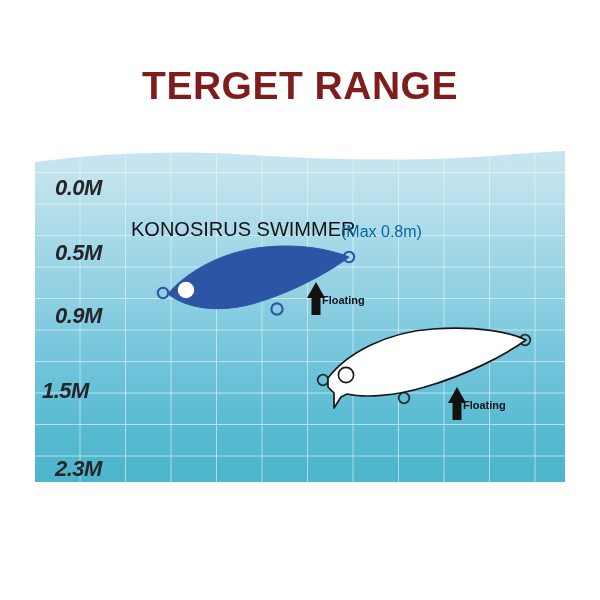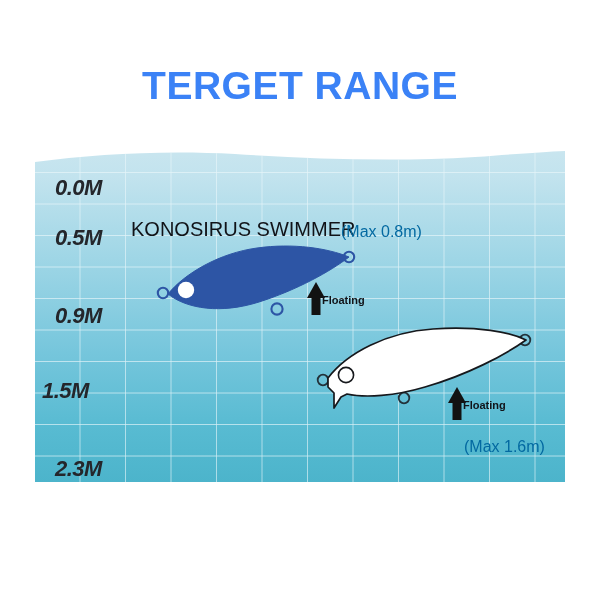--- a/index.html
+++ b/index.html
@@ -27,21 +27,21 @@
   #title {
     position: absolute;
     left: 0;
     top: 64px;
     width: 600px;
     text-align: center;
     font-family: "Liberation Sans", sans-serif;
     font-weight: bold;
     font-size: 39px;
     letter-spacing: 0.5px;
-    color: #3b82f6;
+    color: #7f1d1d;
     line-height: 44px;
     white-space: nowrap;
   }
 
   
   #panel {
     position: absolute;
     left: 35px;
     top: 110px;
     width: 530px;
@@ -183,25 +183,24 @@
       </g>
 
       <g>
         <path d="M413,293 L422,277 L431,293 L426.5,293 L426.5,310 L417.5,310 L417.5,293 Z" fill="#121212"></path>
       </g>
     </svg>
 
   </div>
 
   <div class="depth-label" style="left:55px; top:157px;margin-top:20px;">0.0M</div>
-  <div class="depth-label" style="left:55px; top:227px;">0.5M</div>
+  <div class="depth-label" style="left:55px; top:242px;">0.5M</div>
   <div class="depth-label" style="left:55px; top:305px;">0.9M</div>
   <div class="depth-label" style="left:42px; top:380px;">1.5M</div>
   <div class="depth-label" style="left:55px; top:458px;">2.3M</div>
 
   <div class="lure-name" style="left:131px; top:218px;">KONOSIRUS SWIMMER</div>
   <div class="lure-max" style="left:341px; top:221px;">(Max 0.8m)</div>
   <div class="float-label" style="left:322px; top:292px;">Floating</div>
 
-  <div class="lure-max" style="left:464px; top:436px;">(Max 1.6m)</div>
   <div class="float-label" style="left:463px; top:397px;">Floating</div>
 
 </div>
 
 </body></html>

